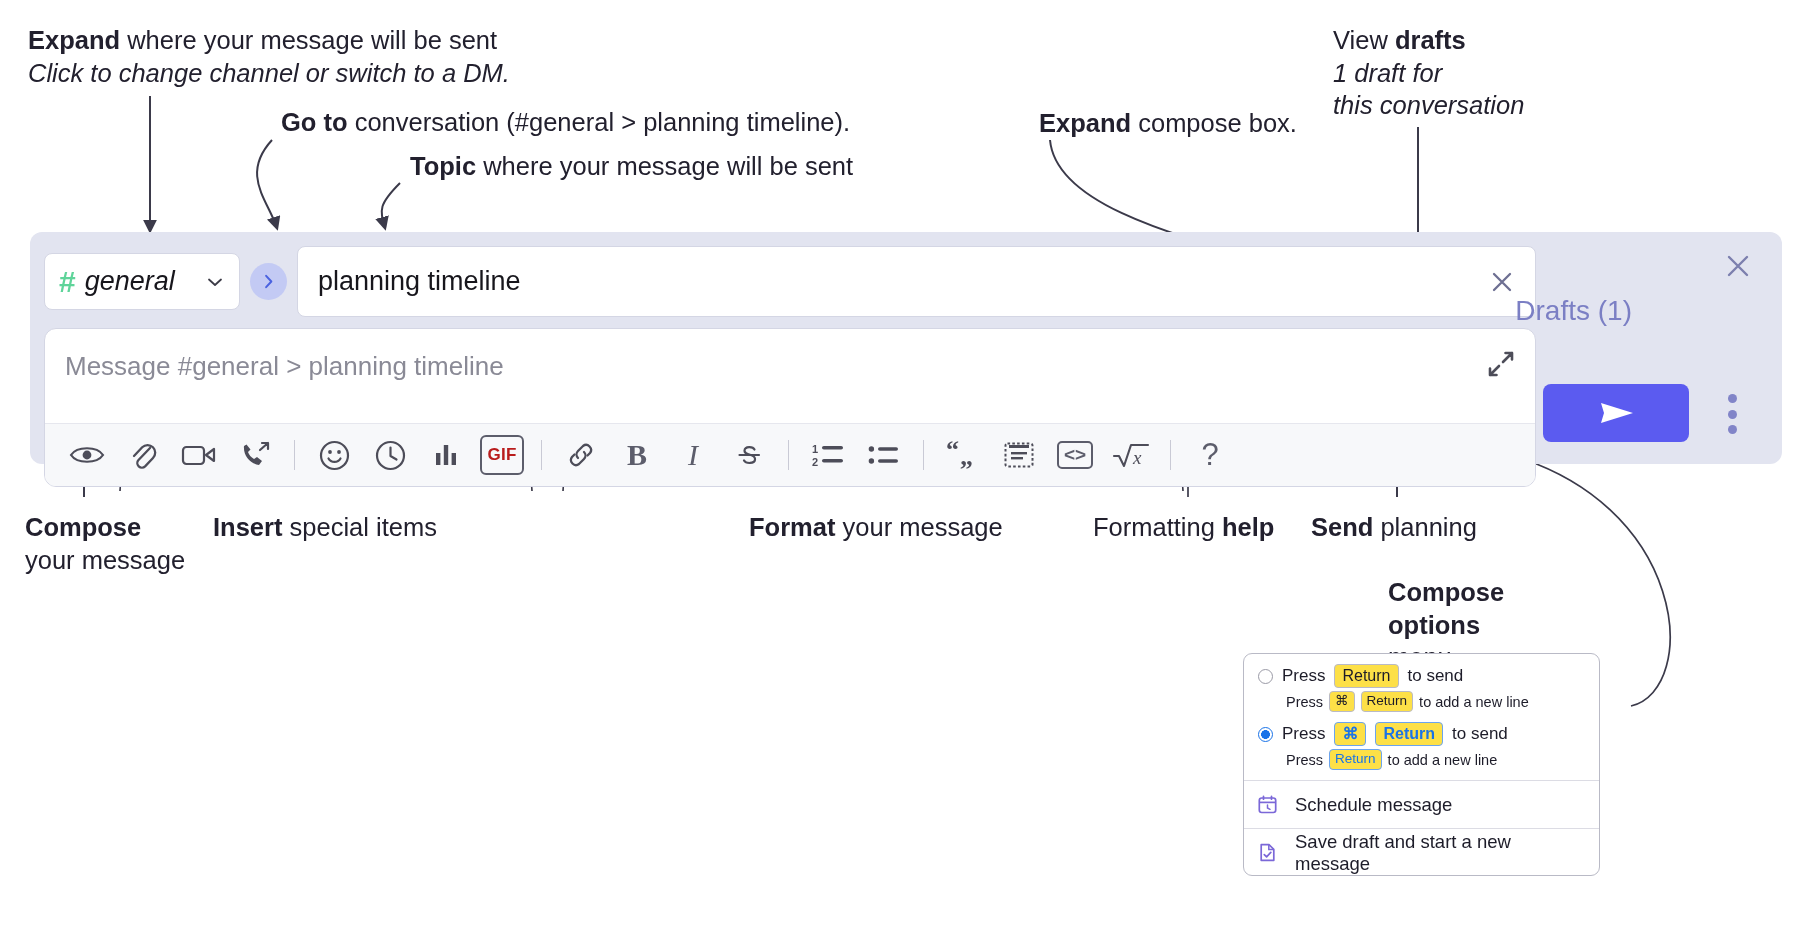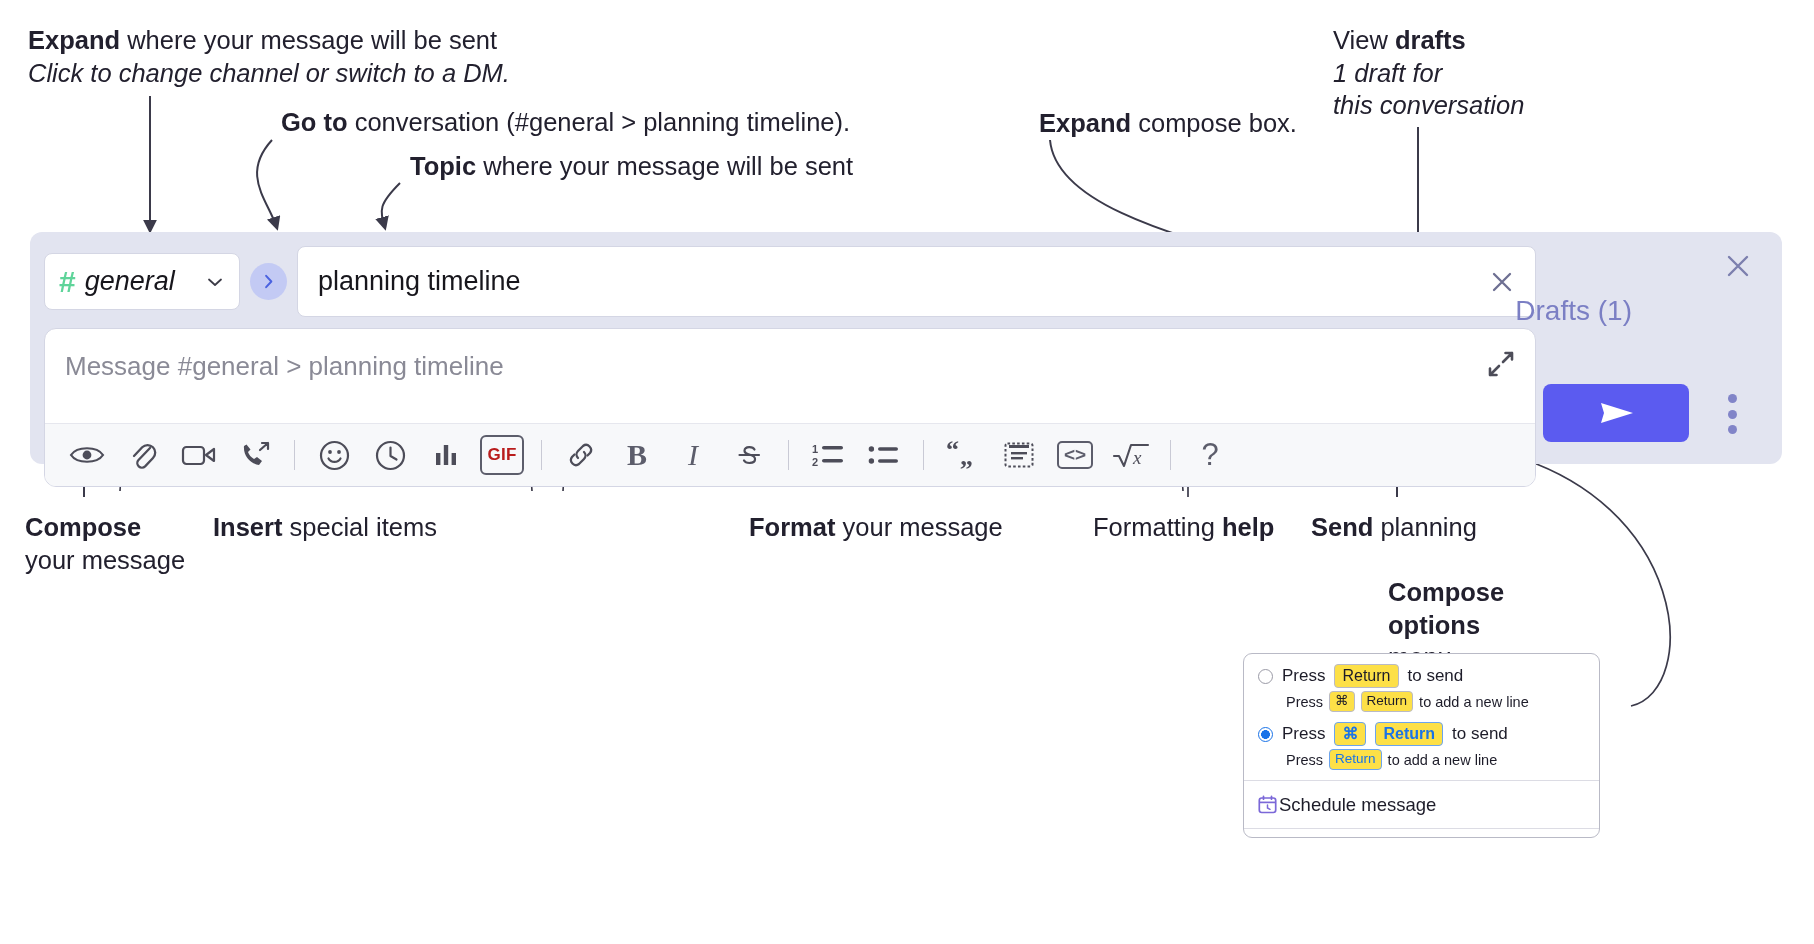--- a/index.html
+++ b/index.html
@@ -245,21 +245,21 @@
     color: #1d1c29;
     background: #fde047;
   }
   .kbd.sm { font-size: 13.5px; padding: 1px 5px; }
   .kbd.blue { border-color: #6ba4ef; color: #1a73e8; font-weight: 700; }
   .kbd.blue.sm { font-weight: 400; }
   .menu-div { height: 1px; background: #dcdce4; margin: 8px 0; }
   .menu-item {
     display: flex;
     align-items: center;
-    gap: 2px;
+    gap: 18px;
     padding: 0 14px;
     height: 31px;
     font-size: 18.5px;
   }
   .menu-item svg { flex: none; }
 
   
   #leaders { left: 0; top: 0; width: 1814px; height: 944px; pointer-events: none; }
 </style>
 </head>
@@ -583,13 +583,21 @@
       <path d="M1.3 7.4 L17.7 7.4" stroke="#7b68d8" stroke-width="1.7"></path>
       <path d="M5.5 1.3 L5.5 4.2 M13.5 1.3 L13.5 4.2" stroke="#7b68d8" stroke-width="1.7" stroke-linecap="round"></path>
       <path d="M9.5 10 L9.5 13 L12 14.3" fill="none" stroke="#7b68d8" stroke-width="1.5" stroke-linecap="round"></path>
     </svg>
     <span>Schedule message</span>
   </div>
 
 
   <div class="menu-div"></div>
 
+  <div class="menu-item" style="margin-bottom:7px">
+    <svg width="19" height="19" viewBox="0 0 19 19">
+      <path d="M3.2 1.7 L11 1.7 L15.8 6.4 L15.8 17.3 L3.2 17.3 Z" fill="none" stroke="#7b68d8" stroke-width="1.7" stroke-linejoin="round"></path>
+      <path d="M10.8 1.9 L10.8 6.4 L15.5 6.4" fill="none" stroke="#7b68d8" stroke-width="1.5"></path>
+      <path d="M6.3 11.6 L8.6 13.9 L12.8 9.4" fill="none" stroke="#7b68d8" stroke-width="1.7" stroke-linecap="round" stroke-linejoin="round"></path>
+    </svg>
+    <span>Save draft and start a new message</span>
+  </div>
 </div>
 
 </body></html>

